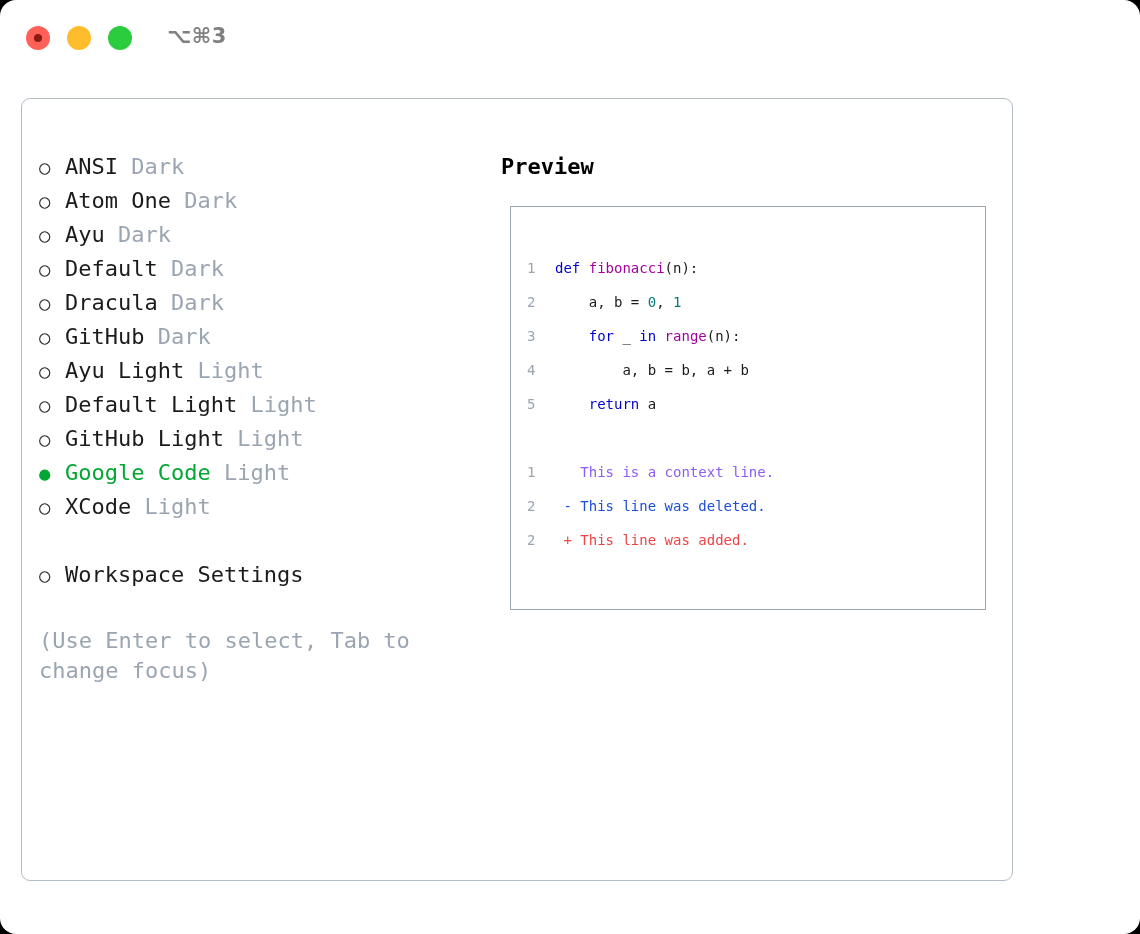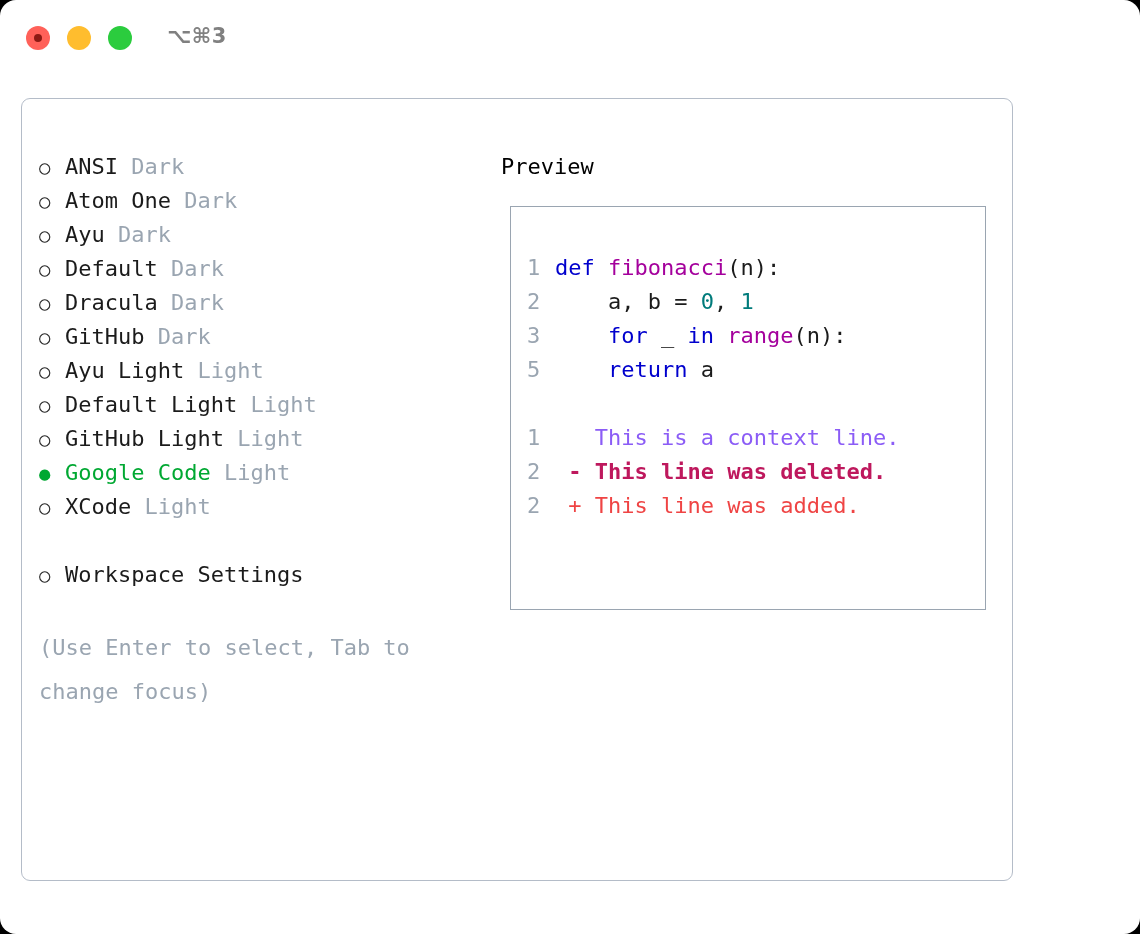--- a/index.html
+++ b/index.html
@@ -115,69 +115,69 @@
   }
   .row .name   { color: #1b1b1b; }
   .row .cat    { color: #9aa5b1; }
   .row.selected .marker { color: #00a832; }
   .row.selected .name   { color: #00a832; }
   .row.plain .marker { color: transparent; }
   .spacer { height: 34px; }
   .hint {
     margin-top: 34px;
     font-size: 22px;
-    line-height: 44px;
+    line-height: 30px;
     color: #9aa5b1;
     width: 400px;
     white-space: pre-wrap;
   }
 
   
   .right-col {
     position: absolute;
     left: 479px;
     top: 51px;
     width: 500px;
   }
   .preview-label {
     font-size: 22px;
     line-height: 34px;
-    font-weight: 400;
+    font-weight: 700;
     color: #000000;
     white-space: pre;
   }
   .preview-box {
     margin-top: 22px;
     margin-left: 9px;
     width: 476px;
     height: 404px;
     box-sizing: border-box;
     border: 1.5px solid #9aa5b1;
     background: #ffffff;
     padding: 44px 0 0 16px;
   }
   .code-line {
-    font-size: 22px;
+    font-size: 14px;
     line-height: 34px;
     white-space: pre;
     color: #1b1b1b;
   }
   .code-line .ln {
     display: inline-block;
     width: 28px;
     color: #9aa5b1;
   }
   .blank-line { height: 34px; }
 
   .tok-kw   { color: #0000cd; }
   .tok-fn   { color: #a4009c; }
   .tok-num  { color: #007b7b; }
   .tok-pun  { color: #1b1b1b; }
   .tok-ctx  { color: #8b5cf6; margin-top: 8px; }
-  .tok-del  { color: #be185d; font-weight: bold; }
+  .tok-del  { color: #1d4ed8; }
   .tok-add  { color: #ef4444; }
 </style>
 </head>
 <body>
 
 <div class="window">
 
   <div class="titlebar">
     <div class="lights">
       <span class="light red"></span>
@@ -216,20 +216,21 @@
       <div class="hint">(Use Enter to select, Tab to change focus)</div>
     </div>
 
     <div class="right-col">
       <div class="preview-label">Preview</div>
       <div class="preview-box">
         <div id="code-block">
             <div class="code-line"><span class="ln">1</span><span class="tok-kw">def </span><span class="tok-fn">fibonacci</span><span class="tok-pun">(n):</span></div>
             <div class="code-line"><span class="ln">2</span><span class="tok-pun">    a, b = </span><span class="tok-num">0</span><span class="tok-pun">, </span><span class="tok-num">1</span></div>
             <div class="code-line"><span class="ln">3</span><span class="tok-pun">    </span><span class="tok-kw">for</span><span class="tok-pun"> _ </span><span class="tok-kw">in</span><span class="tok-pun"> </span><span class="tok-fn">range</span><span class="tok-pun">(n):</span></div>
+            <div class="code-line"><span class="ln">4</span><span class="tok-pun">        a, b = b, a + b</span></div>
             <div class="code-line"><span class="ln">5</span><span class="tok-pun">    </span><span class="tok-kw">return</span><span class="tok-pun"> a</span></div>
           </div>
         <div class="blank-line"></div>
         <div id="diff-block">
             <div class="code-line"><span class="ln">1</span><span class="tok-ctx">   This is a context line.</span></div>
             <div class="code-line"><span class="ln">2</span><span class="tok-del"> - This line was deleted.</span></div>
             <div class="code-line"><span class="ln">2</span><span class="tok-add"> + This line was added.</span></div>
           </div>
       </div>
     </div>

